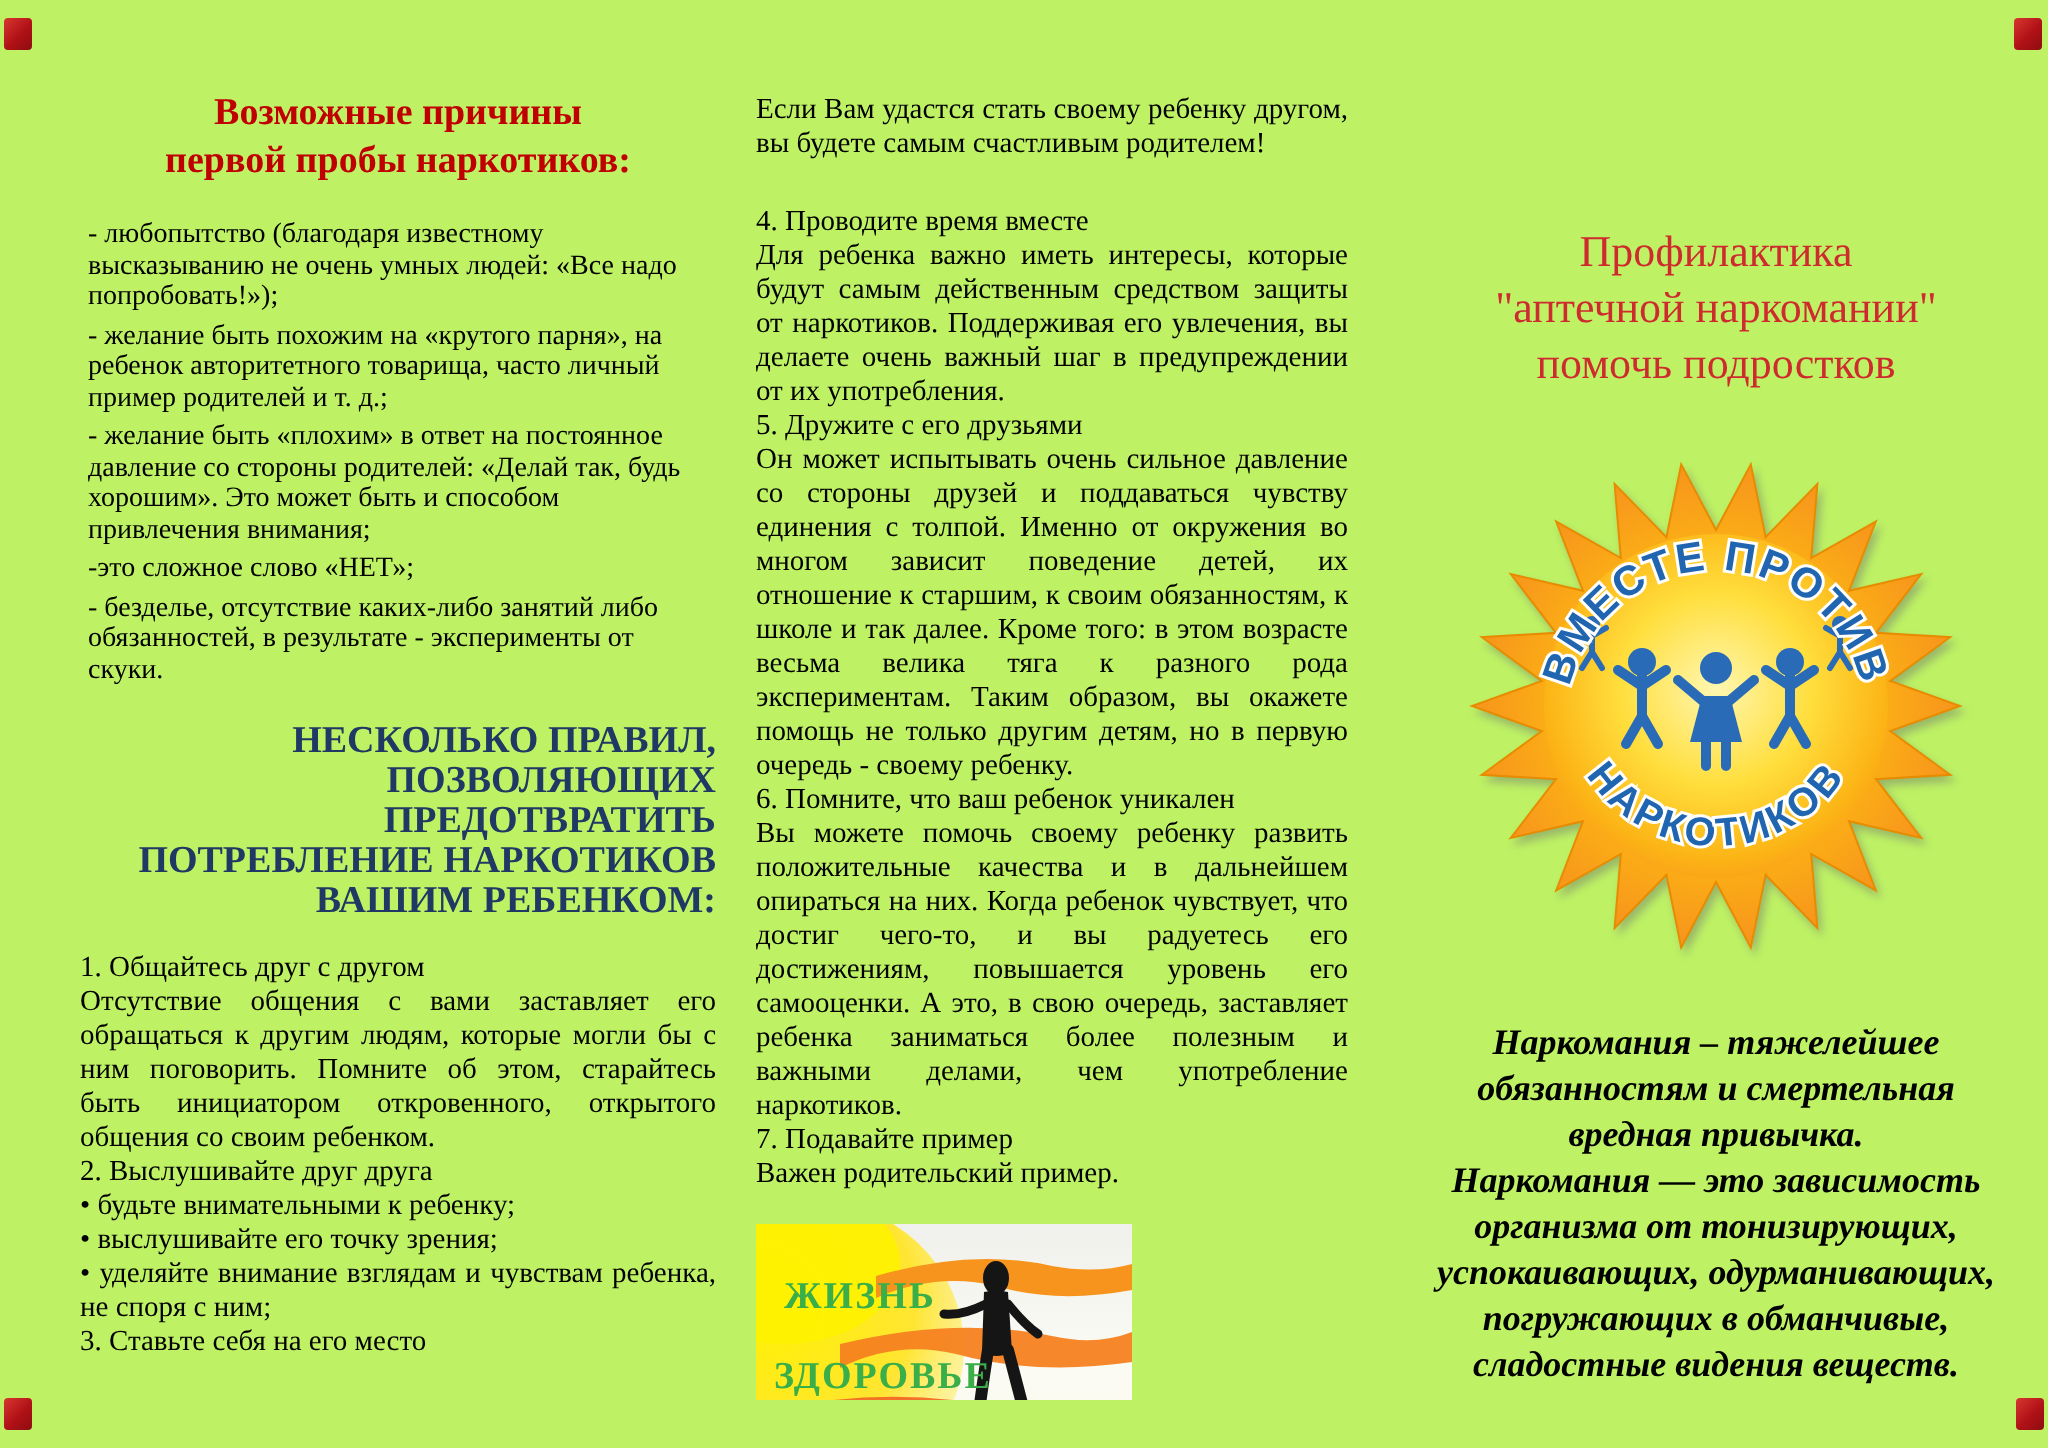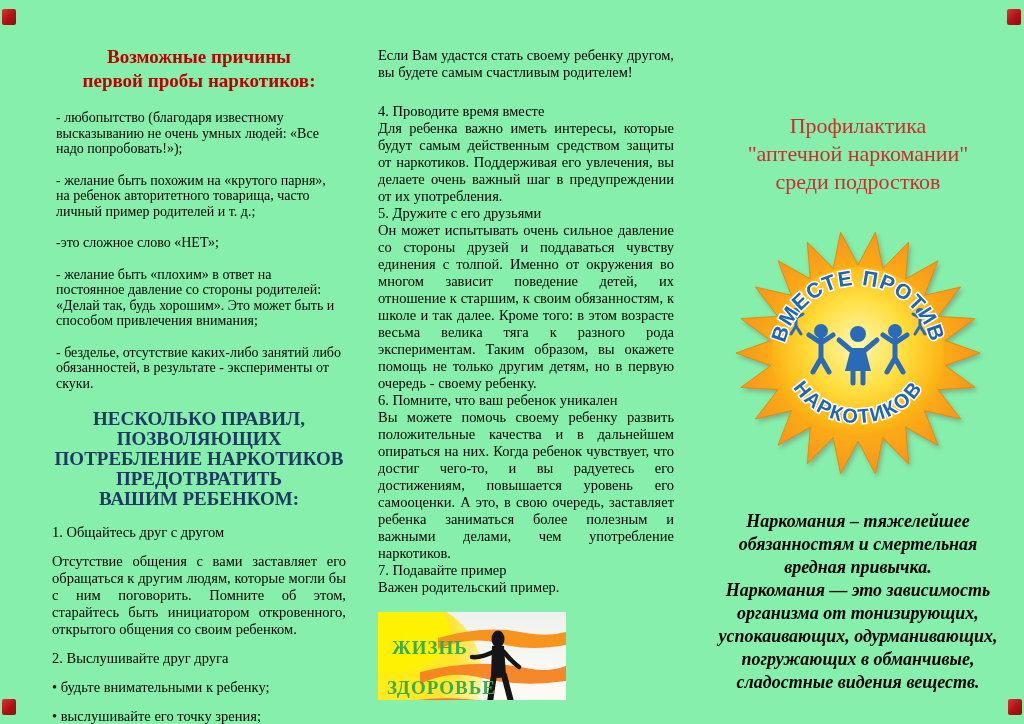--- a/index.html
+++ b/index.html
@@ -1,39 +1,39 @@
 <!DOCTYPE html>
 <html><head>
 <meta charset="utf-8">
 <style>
   html,body { margin:0; padding:0; background:#fff; }
   .page {
-    position:relative; width:1024px; height:724px; background:#86efac;
+    position:relative; width:1024px; height:724px; background:#bef264;
     overflow:hidden; font-family:"Liberation Serif","DejaVu Serif",serif; color:#000;
   }
   .corner { position:absolute; width:14px; height:16px; border-radius:2px;
     background:linear-gradient(135deg,#d8372f 0%,#b01116 55%,#8e0d11 100%); }
   .corner.tl { left:2px;  top:9px; }
   .corner.tr { left:1007px; top:9px; }
   .corner.bl { left:2px;  top:699px; }
   .corner.br { left:1008px; top:699px; }
 
   .col { position:absolute; }
   .col-left  { left:40px;  top:45px; width:318px; }
   .col-mid   { left:378px; top:47px; width:296px; }
   .col-right { left:700px; top:0;    width:316px; }
 
   
   .red-heading div { font-weight:bold; font-size:19px; line-height:24px; text-align:center; color:#C00000; }
   .causes { margin-top:17px; font-size:14px; line-height:15.5px; }
-  .causes p { margin:16px; }
+  .causes p { margin:4px; }
   .blue-heading { margin-top:18px; }
-  .blue-heading div { font-weight:bold; font-size:19px; line-height:20px; text-align:center; color:#1F3864; }
+  .blue-heading div { font-weight:bold; font-size:19px; line-height:20px; text-align:right; color:#1F3864; }
   .rules { margin-top:15px; font-size:14.5px; line-height:17px; }
-  .rules p { margin:12px; }
+  .rules p { margin:0; }
   .just { text-align:justify; }
 
   
   .col-mid { font-size:14.5px; line-height:17px; }
   .col-mid p { margin:0; }
   .vspace { height:22px; }
   .picture { position:absolute; left:378px; top:612px; width:188px; height:88px; overflow:hidden; }
   .pic-word { font-family:"Liberation Serif","DejaVu Serif",serif; font-weight:bold; letter-spacing:1px; }
 
   
@@ -58,29 +58,29 @@
   <div class="corner br"></div>
 
   <div class="col col-left">
     <div class="red-heading">
       <div>Возможные причины</div>
       <div>первой пробы наркотиков:</div>
     </div>
     <div class="causes">
       <p>- любопытство (благодаря известному высказыванию не очень умных людей: «Все надо попробовать!»);</p>
       <p>- желание быть похожим на «крутого парня», на ребенок авторитетного товарища, часто личный пример родителей и т. д.;</p>
+      <p>- желание быть «плохим» в ответ на постоянное давление со стороны родителей: «Делай так, будь хорошим». Это может быть и способом привлечения внимания;</p>
       <p>-это сложное слово «НЕТ»;</p>
-      <p>- желание быть «плохим» в ответ на постоянное давление со стороны родителей: «Делай так, будь хорошим». Это может быть и способом привлечения внимания;</p>
       <p>- безделье, отсутствие каких-либо занятий либо обязанностей, в результате - эксперименты от скуки.</p>
     </div>
     <div class="blue-heading">
       <div>НЕСКОЛЬКО ПРАВИЛ,</div>
       <div>ПОЗВОЛЯЮЩИХ</div>
+      <div>ПРЕДОТВРАТИТЬ</div>
       <div>ПОТРЕБЛЕНИЕ НАРКОТИКОВ</div>
-      <div>ПРЕДОТВРАТИТЬ</div>
       <div>ВАШИМ РЕБЕНКОМ:</div>
     </div>
     <div class="rules">
       <p>1. Общайтесь друг с другом</p>
       <p class="just">Отсутствие общения с вами заставляет его обращаться к другим людям, которые могли бы с ним поговорить. Помните об этом, старайтесь быть инициатором откровенного, открытого общения со своим ребенком.</p>
       <p>2. Выслушивайте друг друга</p>
       <p>• будьте внимательными к ребенку;</p>
       <p>• выслушивайте его точку зрения;</p>
       <p class="just">• уделяйте внимание взглядам и чувствам ребенка, не споря с ним;</p>
       <p>3. Ставьте себя на его место</p>
@@ -133,21 +133,21 @@
       <text class="pic-word" x="14" y="42" font-size="19" fill="#3AAE49">ЖИЗНЬ</text>
       <text class="pic-word" x="9" y="82" font-size="19" fill="#3AAE49">ЗДОРОВЬЕ</text>
       <text class="pic-word" x="10" y="119" font-size="19" fill="#3AAE49">СЧАСТЬЕ</text>
     </svg>
   </div>
 
   <div class="col col-right">
     <div class="title">
       <div>Профилактика</div>
       <div>"аптечной наркомании"</div>
-      <div>среди подростков</div>
+      <div>помочь подростков</div>
     </div>
 
     <div class="sun-wrap">
       <svg width="250" height="250" viewBox="0 0 250 250">
         <defs>
           <radialGradient id="sunCore" cx="50%" cy="45%" r="62%">
             <stop offset="0%" stop-color="#FFF7B0"></stop>
             <stop offset="45%" stop-color="#FFDE3C"></stop>
             <stop offset="80%" stop-color="#FCB415"></stop>
             <stop offset="100%" stop-color="#F7941D"></stop>

